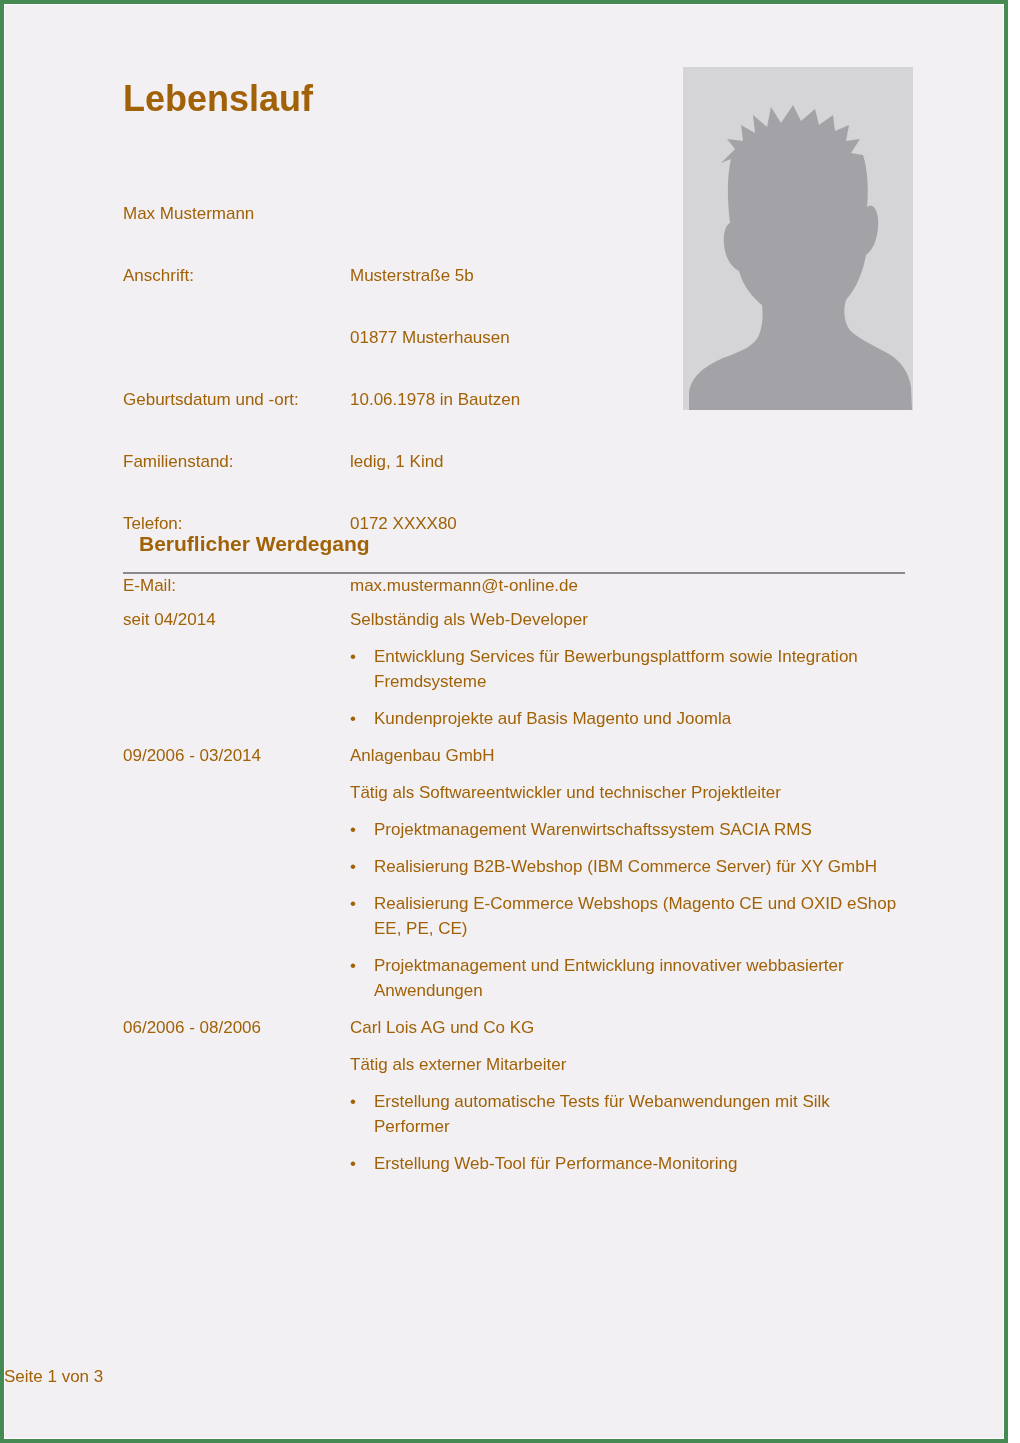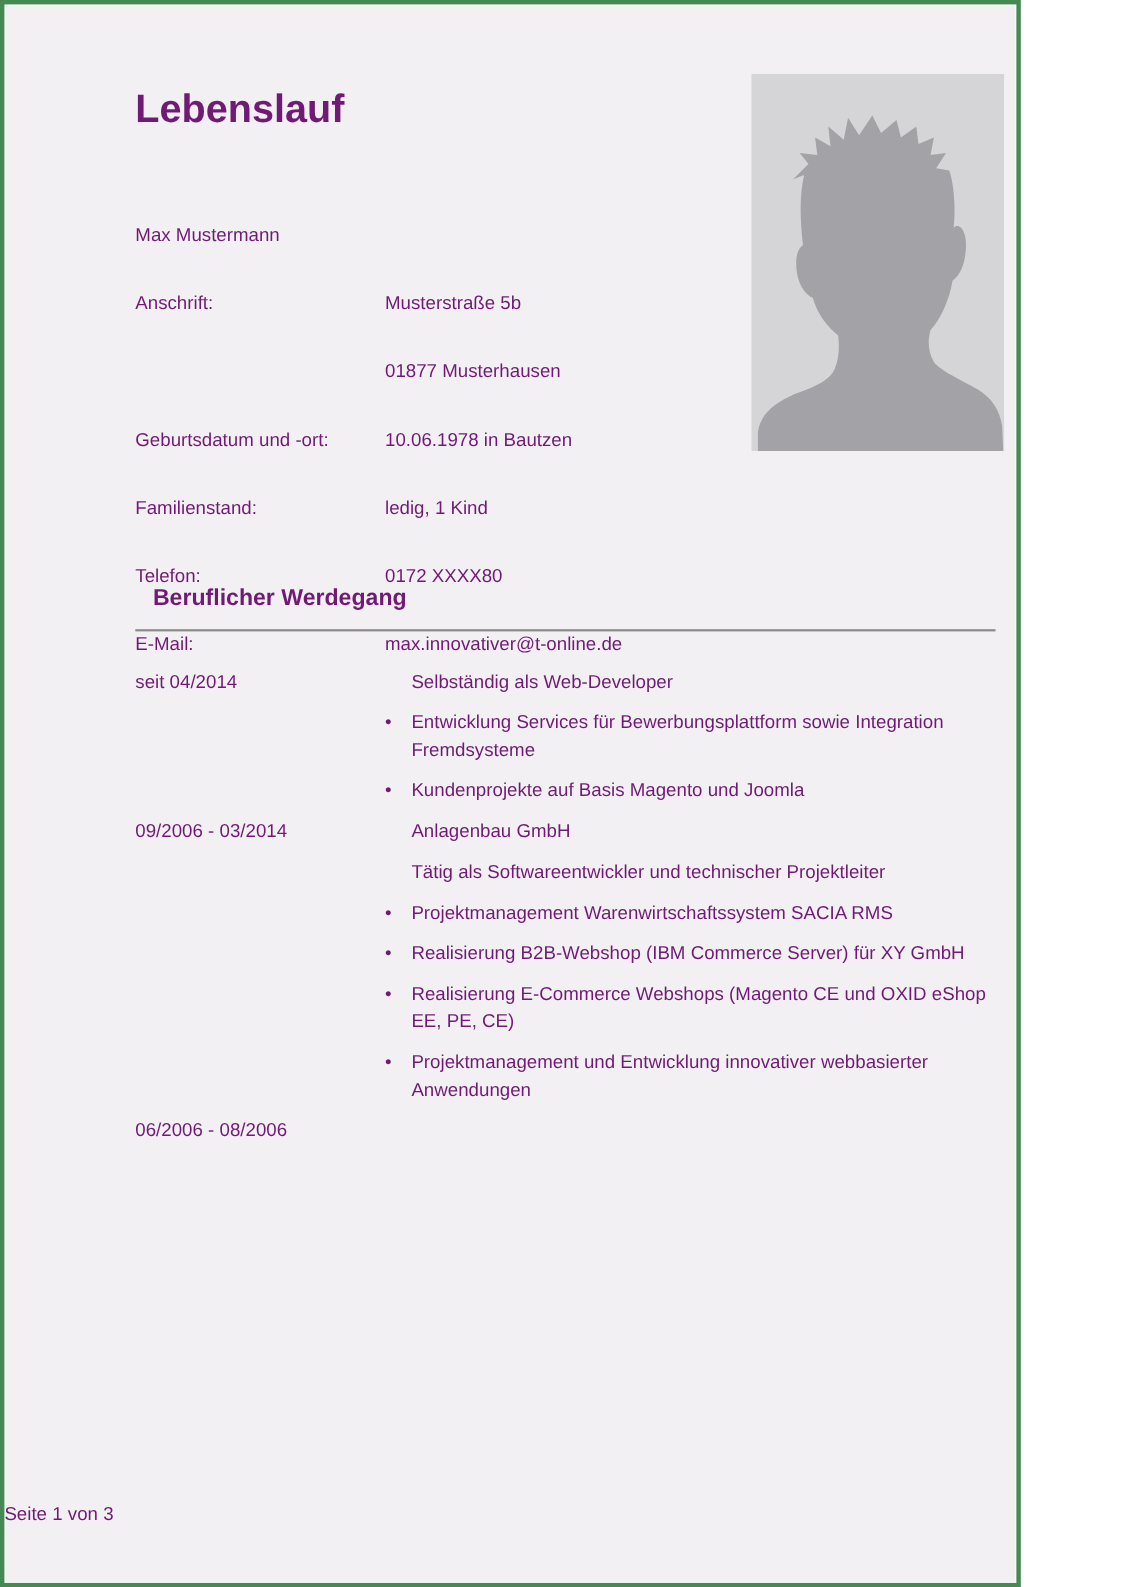--- a/index.html
+++ b/index.html
@@ -1,25 +1,25 @@
 <!DOCTYPE html>
 <html lang="de"><head>
 <meta charset="utf-8">
 <style>
   html,body{margin:0;padding:0;background:#ffffff;}
   .page{
     position:relative;
-    width:928px;height:1443px;
+    width:1008px;height:1443px;
     box-sizing:border-box;
     background:#f2f0f3;
     border:4px solid #448a52;
     box-shadow:inset 0 0 0 1px rgba(255,255,255,.85);
     overflow:hidden;
     font-family:"Liberation Sans","DejaVu Sans",sans-serif;
-    color:#701a75;
+    color:#a16207;
   }
   .title{
     position:absolute;left:119px;top:76px;
     margin:0;font-size:36px;line-height:38px;font-weight:700;
     letter-spacing:0;
   }
   .photo{
     position:absolute;left:679px;top:63px;width:230px;height:343px;
   }
   .photo svg{display:block;}
@@ -42,21 +42,21 @@
   }
   .entry{
     display:grid;grid-template-columns:227px 547px;
     margin-top:12px;
     font-size:17px;line-height:25px;
   }
   .entry.first{margin-top:33px;}
   .period{white-space:nowrap;}
   .content > *{margin:12px 0 0 0;}
   .content > *:first-child{margin-top:0;}
-  .tline{padding:0;margin-left:24px;}
+  .tline{padding:0;}
   .li{display:flex;}
   .li::before{
     content:"\2022";
     flex:0 0 24px;
     width:24px;
   }
   .li .li-text{flex:1 1 auto;}
   .footer{
     position:absolute;left:0;right:0;top:1363px;
     text-align:left;font-size:17px;line-height:20px;
@@ -115,21 +115,21 @@
     <div class="prow">
       <div class="plabel">Familienstand:</div>
       <div class="pvalue">ledig, 1 Kind</div>
     </div>
     <div class="prow">
       <div class="plabel">Telefon:</div>
       <div class="pvalue">0172 XXXX80</div>
     </div>
     <div class="prow">
       <div class="plabel">E-Mail:</div>
-      <div class="pvalue">max.innovativer@t-online.de</div>
+      <div class="pvalue">max.mustermann@t-online.de</div>
     </div>
   </div>
 
   <div class="section">
     <h2 class="section-heading">Beruflicher Werdegang</h2>
     <div class="section-rule"></div>
 
     <div class="entry first">
       <div class="period">seit 04/2014</div>
       <div class="content">
@@ -158,18 +158,28 @@
             <span class="li-text">Realisierung E-Commerce Webshops (Magento CE und OXID eShop EE, PE, CE)</span>
           </div>
         <div class="li">
             <span class="li-text">Projektmanagement und Entwicklung innovativer webbasierter Anwendungen</span>
           </div>
       </div>
     </div>
 
     <div class="entry">
       <div class="period">06/2006 - 08/2006</div>
+      <div class="content">
+        <div class="tline">Carl Lois AG und Co KG</div>
+        <div class="tline">Tätig als externer Mitarbeiter</div>
+        <div class="li">
+            <span class="li-text">Erstellung automatische Tests für Webanwendungen mit Silk Performer</span>
+          </div>
+        <div class="li">
+            <span class="li-text">Erstellung Web-Tool für Performance-Monitoring</span>
+          </div>
+      </div>
     </div>
   </div>
 
   <div class="footer">Seite 1 von 3</div>
 
 </div>
 
 </body></html>

